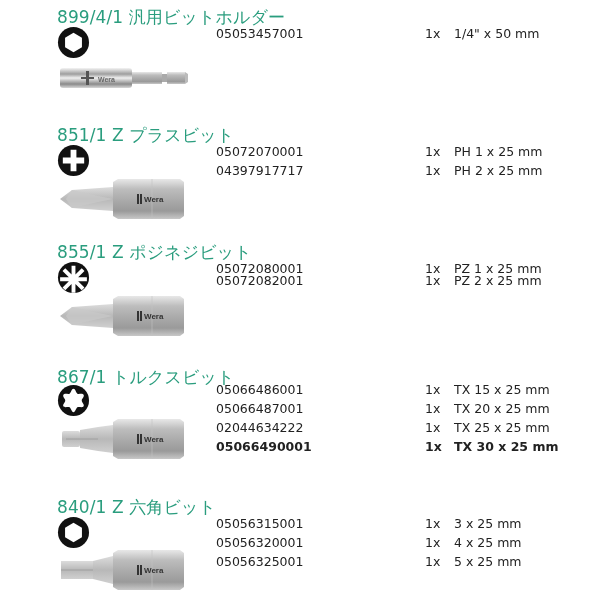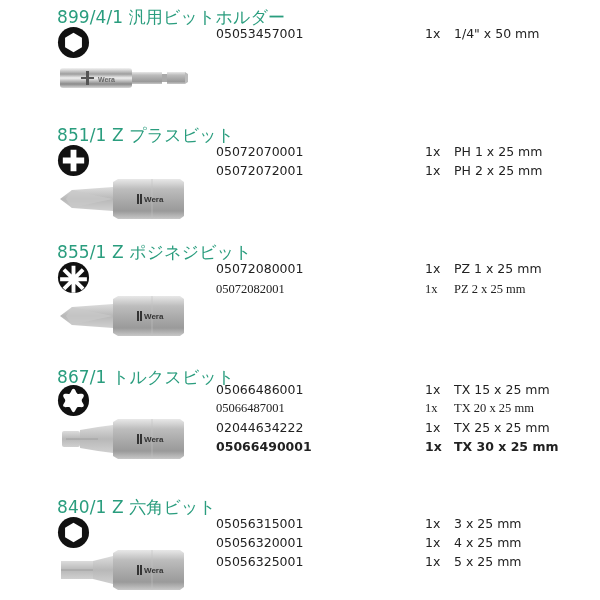--- a/index.html
+++ b/index.html
@@ -78,21 +78,21 @@
     <rect x="79" y="16" width="2" height="10" fill="#333"></rect>
     <rect x="82" y="16" width="2" height="10" fill="#333"></rect>
     <text x="86" y="24" font-size="8" font-family="Liberation Sans, sans-serif" font-weight="bold" fill="#333">Wera</text>
   </svg>
   <div class="row" style="top:20px;">
     <span class="code">05072070001</span>
     <span class="qty">1x</span>
     <span class="size">PH 1 x 25 mm</span>
   </div>
   <div class="row" style="top:39px;">
-    <span class="code">05072072001</span>
+    <span class="code">04397917717</span>
     <span class="qty">1x</span>
     <span class="size">PH 2 x 25 mm</span>
   </div>
 </div>
 
 <div class="section" style="top:241px;">
   <div class="title">855/1 Z ポジネジビット</div>
   <svg class="profile-icon" style="top:20px;" viewBox="0 0 34 34">
     <circle cx="17" cy="17" r="16" fill="#111"></circle>
     <path d="M15 5 h4 v9 l6.5 -6.5 2.8 2.8 -6.5 6.5 h9 v4 h-9 l6.5 6.5 -2.8 2.8 -6.5 -6.5 v9 h-4 v-9 l-6.5 6.5 -2.8 -2.8 6.5 -6.5 h-9 v-4 h9 l-6.5 -6.5 2.8 -2.8 6.5 6.5 z" fill="#fff"></path>
@@ -104,21 +104,21 @@
     <line x1="94" y1="1" x2="94" y2="41" stroke="#c5c5c5" stroke-width="0.6"></line>
     <rect x="79" y="16" width="2" height="10" fill="#333"></rect>
     <rect x="82" y="16" width="2" height="10" fill="#333"></rect>
     <text x="86" y="24" font-size="8" font-family="Liberation Sans, sans-serif" font-weight="bold" fill="#333">Wera</text>
   </svg>
   <div class="row" style="top:20px;">
     <span class="code">05072080001</span>
     <span class="qty">1x</span>
     <span class="size">PZ 1 x 25 mm</span>
   </div>
-  <div class="row" style="top:41px;font-family:Liberation Serif, serif;">
+  <div class="row" style="top:32px;">
     <span class="code">05072082001</span>
     <span class="qty">1x</span>
     <span class="size">PZ 2 x 25 mm</span>
   </div>
 </div>
 
 <div class="section" style="top:366px;">
   <div class="title">867/1 トルクスビット</div>
   <svg class="profile-icon" style="top:18px;" viewBox="0 0 34 34">
     <circle cx="17" cy="17" r="16" fill="#111"></circle>
@@ -132,21 +132,21 @@
     <line x1="94" y1="1" x2="94" y2="41" stroke="#c5c5c5" stroke-width="0.6"></line>
     <rect x="79" y="16" width="2" height="10" fill="#333"></rect>
     <rect x="82" y="16" width="2" height="10" fill="#333"></rect>
     <text x="86" y="24" font-size="8" font-family="Liberation Sans, sans-serif" font-weight="bold" fill="#333">Wera</text>
   </svg>
   <div class="row" style="top:16px;">
     <span class="code">05066486001</span>
     <span class="qty">1x</span>
     <span class="size">TX 15 x 25 mm</span>
   </div>
-  <div class="row" style="top:35px;font-family:Liberation Serif, serif;">
+  <div class="row" style="top:35px;">
     <span class="code">05066487001</span>
     <span class="qty">1x</span>
     <span class="size">TX 20 x 25 mm</span>
   </div>
   <div class="row" style="top:54px;">
     <span class="code">02044634222</span>
     <span class="qty">1x</span>
     <span class="size">TX 25 x 25 mm</span>
   </div>
   <div class="row" style="top:73px;font-weight:bold;">

